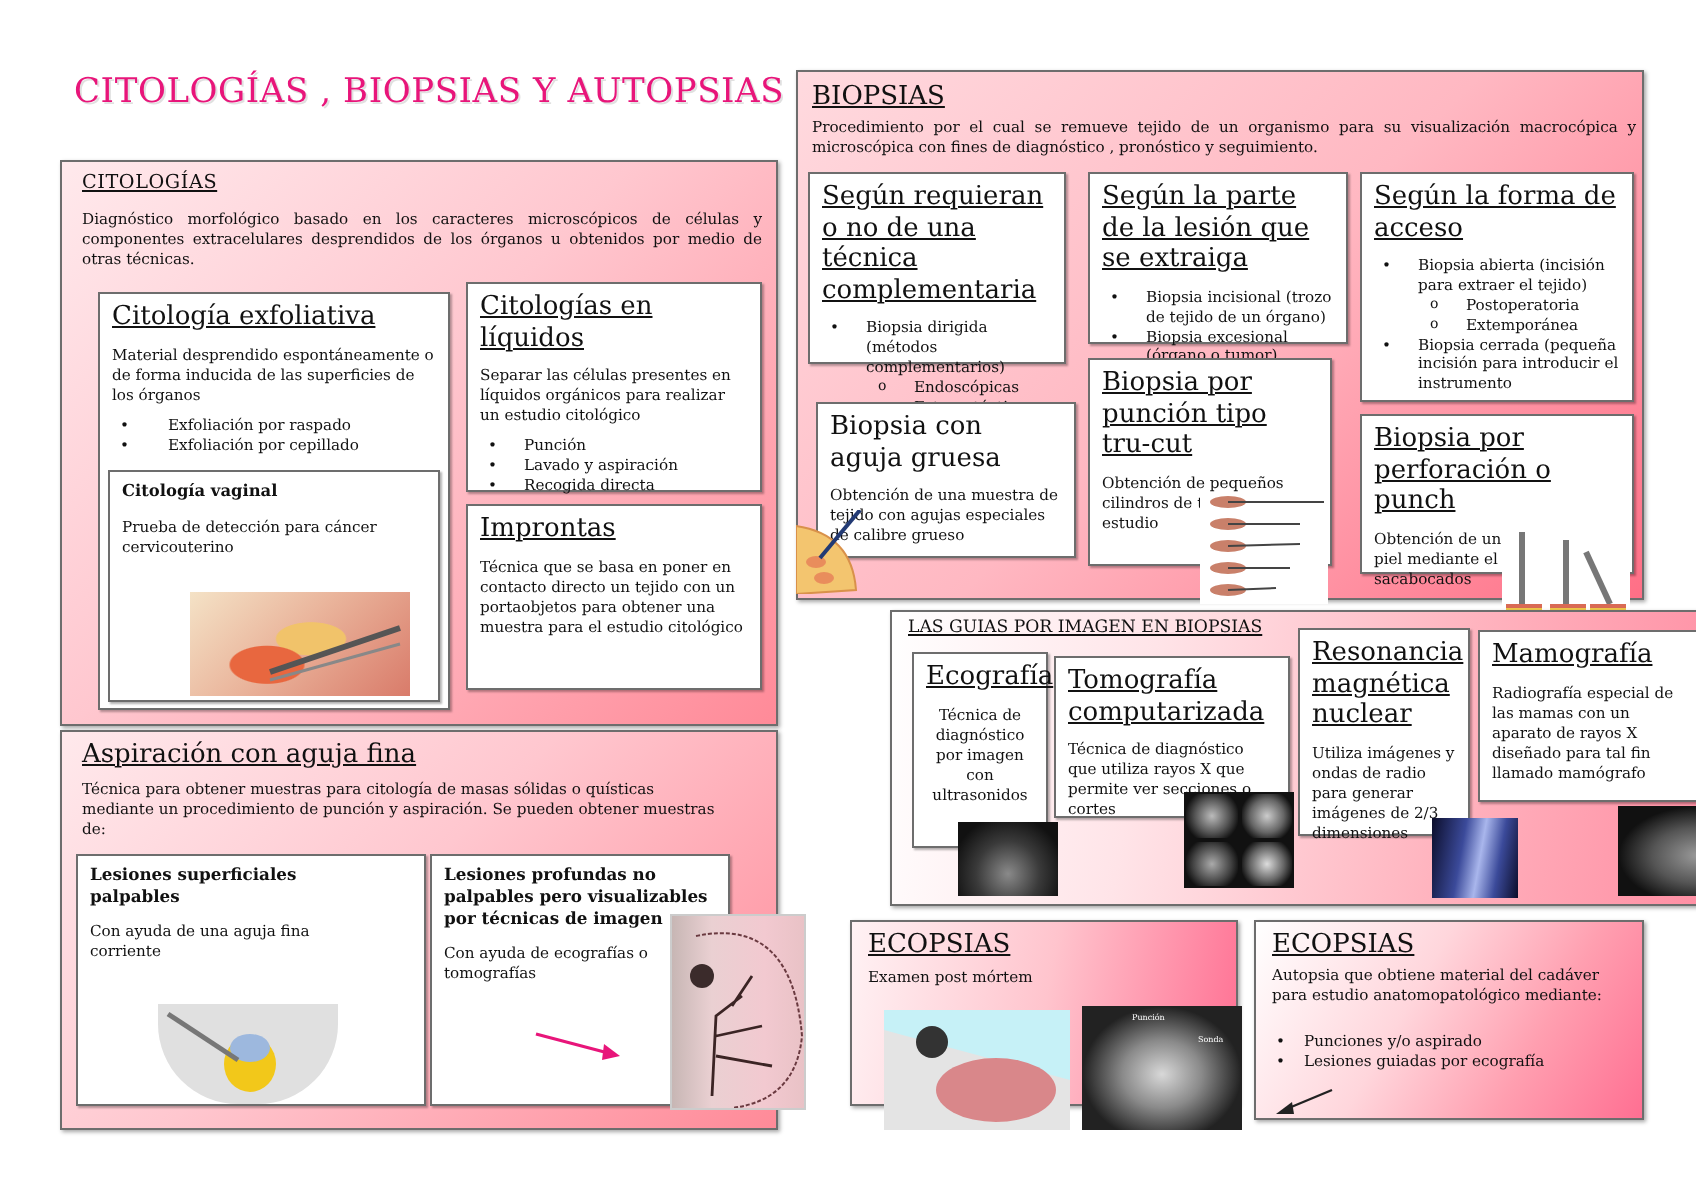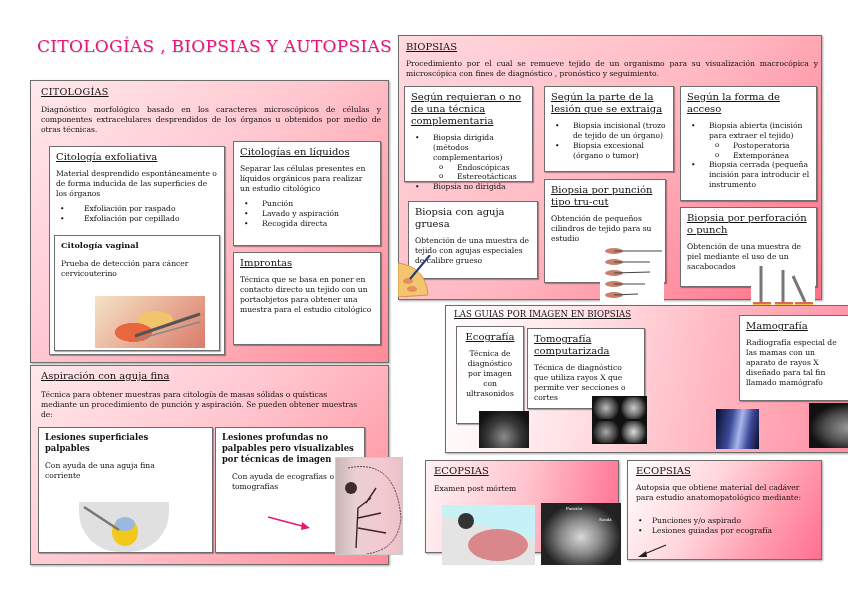--- a/index.html
+++ b/index.html
@@ -5,21 +5,21 @@
   * { box-sizing: border-box; margin: 0; padding: 0; }
   html, body { width: 848px; height: 599px; background: #ffffff; overflow: hidden; }
   body { position: relative; font-family: "DejaVu Serif", "Liberation Serif", serif; color: #111; }
   .abs { position: absolute; }
   .title { left: 37px; top: 36px; font-size: 17px; color: #e8157a; letter-spacing: 0.3px; font-family: "DejaVu Serif", serif; font-weight: normal; text-shadow: 1px 1px 0 rgba(0,0,0,0.12); }
   .panel { border: 1px solid #6d6d6d; box-shadow: 1px 1px 2px rgba(0,0,0,0.35); }
   .pink-grad { background: linear-gradient(135deg, #ffe9ec 0%, #ffc7cf 45%, #ff8a98 100%); padding-left: 28px; }
   .pink-grad2 { background: linear-gradient(135deg, #ffdadf 0%, #ffb8c2 50%, #ff6f86 100%); }
   .pink-grad3 { background: linear-gradient(100deg, #ffffff 0%, #ffd4da 35%, #ff90a4 75%, #ff5f8a 100%); margin-left: 48px; }
   .white-box { background: #ffffff; border: 1px solid #6d6d6d; box-shadow: 1px 1px 1px rgba(0,0,0,0.3); padding: 4px 6px; }
-  .hdr { font-size: 10px; text-decoration: underline; margin-bottom: 6px; line-height: 1.2; }
+  .hdr { font-size: 13px; text-decoration: underline; margin-bottom: 6px; line-height: 1.2; }
   .hdr-lg { font-size: 9.6px; text-decoration: underline; letter-spacing: 0.3px; }
   .txt { font-size: 7.6px; line-height: 1.32; }
   .txt-just { text-align: justify; }
   .bold { font-weight: bold; }
   ul.bul { list-style: none; margin-top: 5px; }
   ul.bul > li { font-size: 7.6px; line-height: 1.3; position: relative; padding-left: 28px; }
   ul.bul > li::before { content: "\2022"; position: absolute; left: 4px; }
   ul.sub { list-style: none; }
   ul.sub > li { font-size: 7.6px; line-height: 1.3; position: relative; padding-left: 24px; }
   ul.sub > li::before { content: "o"; position: absolute; left: 6px; font-size: 7px; }
@@ -81,21 +81,21 @@
       <svg width="90" height="50">
         <ellipse cx="46" cy="30" rx="13" ry="14" fill="#f2c81a"></ellipse>
         <ellipse cx="46" cy="22" rx="10" ry="7" fill="#9db8de"></ellipse>
         <line x1="5" y1="5" x2="40" y2="28" stroke="#777" stroke-width="2.5"></line>
       </svg>
     </div>
   </div>
 
   <div class="abs white-box" style="left:184px; top:61px; width:150px; height:126px;">
     <div class="txt bold" style="font-size:8.4px; margin-bottom:7px;">Lesiones profundas no palpables pero visualizables por técnicas de imagen</div>
-    <div class="txt" style="width:115px;margin-left:10px;">Con ayuda de ecografías o tomografías</div>
+    <div class="txt" style="width:115px;">Con ayuda de ecografías o tomografías</div>
     <svg class="abs" style="left:50px; top:85px;" width="50" height="20">
       <line x1="2" y1="4" x2="40" y2="14" stroke="#e8157a" stroke-width="1.6"></line>
       <polygon points="44,15 36,9 35,17" fill="#e8157a"></polygon>
     </svg>
   </div>
 </div>
 
 <div class="abs img" style="left:335px; top:457px; width:68px; height:98px; background: linear-gradient(90deg, #c7b6b4 0%, #ead0d2 30%, #f2c9d0 70%, #e9c2c6 100%); border:1px solid #ccc;">
   <svg width="68" height="98">
     <circle cx="15" cy="30" r="6" fill="#3b2b2b"></circle>
@@ -221,20 +221,24 @@
     <div class="hdr">Tomografía computarizada</div>
     <div class="txt">Técnica de diagnóstico que utiliza rayos X que permite ver secciones o cortes</div>
   </div>
   <div class="abs img" style="left:146px; top:90px; width:55px; height:48px; background:#111; display:grid; grid-template-columns:1fr 1fr; gap:2px; padding:1px;">
     <div style="background:radial-gradient(circle, #bbb 0%, #555 50%, #111 80%);"></div>
     <div style="background:radial-gradient(circle, #ccc 0%, #666 50%, #111 80%);"></div>
     <div style="background:radial-gradient(circle, #aaa 0%, #444 55%, #111 80%);"></div>
     <div style="background:radial-gradient(circle, #ddd 0%, #666 50%, #111 80%);"></div>
   </div>
 
+  <div class="abs white-box" style="left:203px; top:8px; width:86px; height:104px;">
+    <div class="hdr">Resonancia magnética nuclear</div>
+    <div class="txt">Utiliza imágenes y ondas de radio para generar imágenes de 2/3 dimensiones</div>
+  </div>
   <div class="abs img" style="left:270px; top:103px; width:43px; height:40px; background: linear-gradient(100deg, #0b0d2a 0%, #3b4a9a 35%, #a9b6ec 55%, #3b4a9a 75%, #0b0d2a 100%);"></div>
 
   <div class="abs white-box" style="left:293px; top:9px; width:114px; height:86px;">
     <div class="hdr">Mamografía</div>
     <div class="txt">Radiografía especial de las mamas con un aparato de rayos X diseñado para tal fin llamado mamógrafo</div>
   </div>
   <div class="abs img" style="left:363px; top:97px; width:47px; height:45px; background: radial-gradient(ellipse at 85% 55%, #9a9a9a 0%, #555 40%, #111 70%);"></div>
 </div>
 
 <div class="abs panel" style="left:425px; top:460px; width:194px; height:93px; background: linear-gradient(100deg, #fff2f4 0%, #ffc4cd 50%, #ff6f92 100%);">

